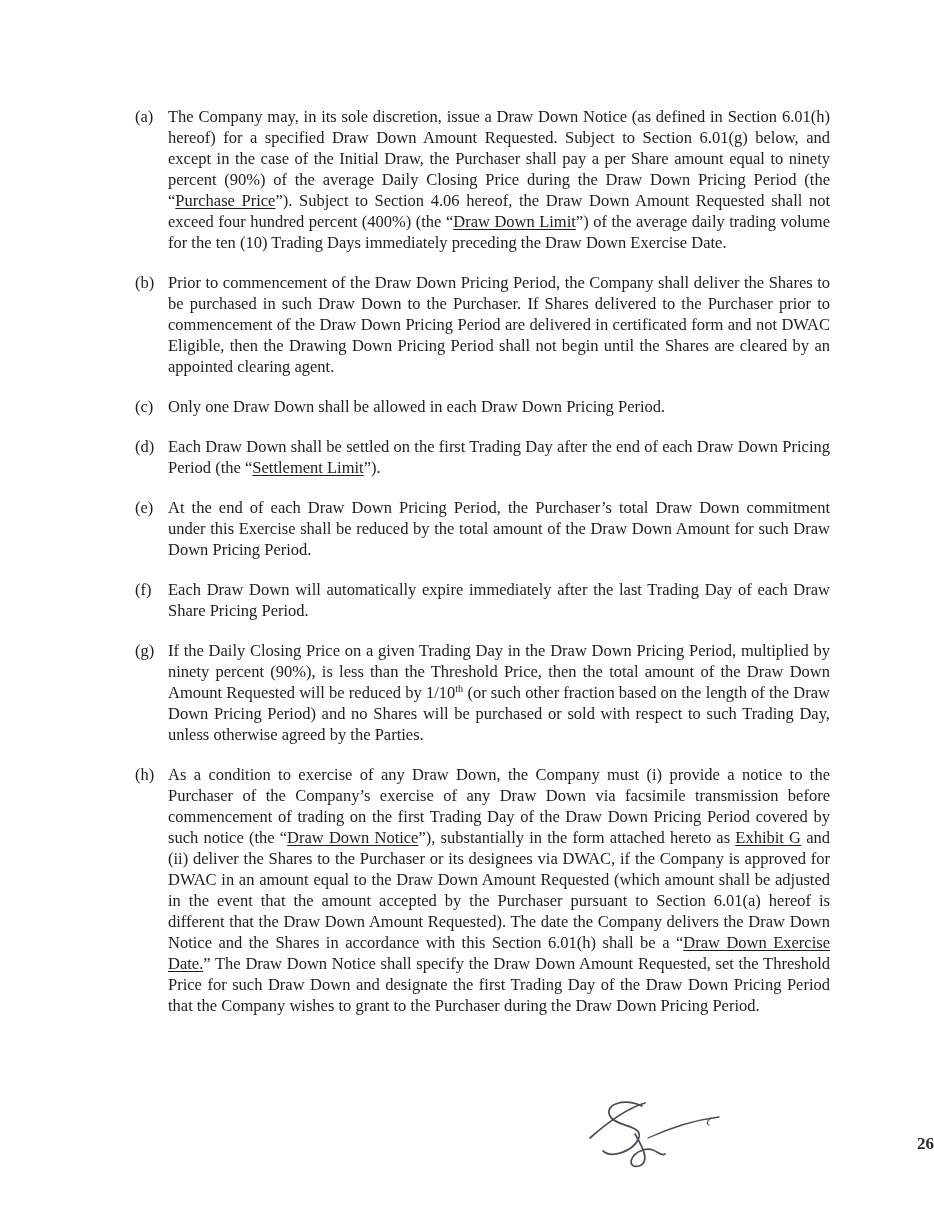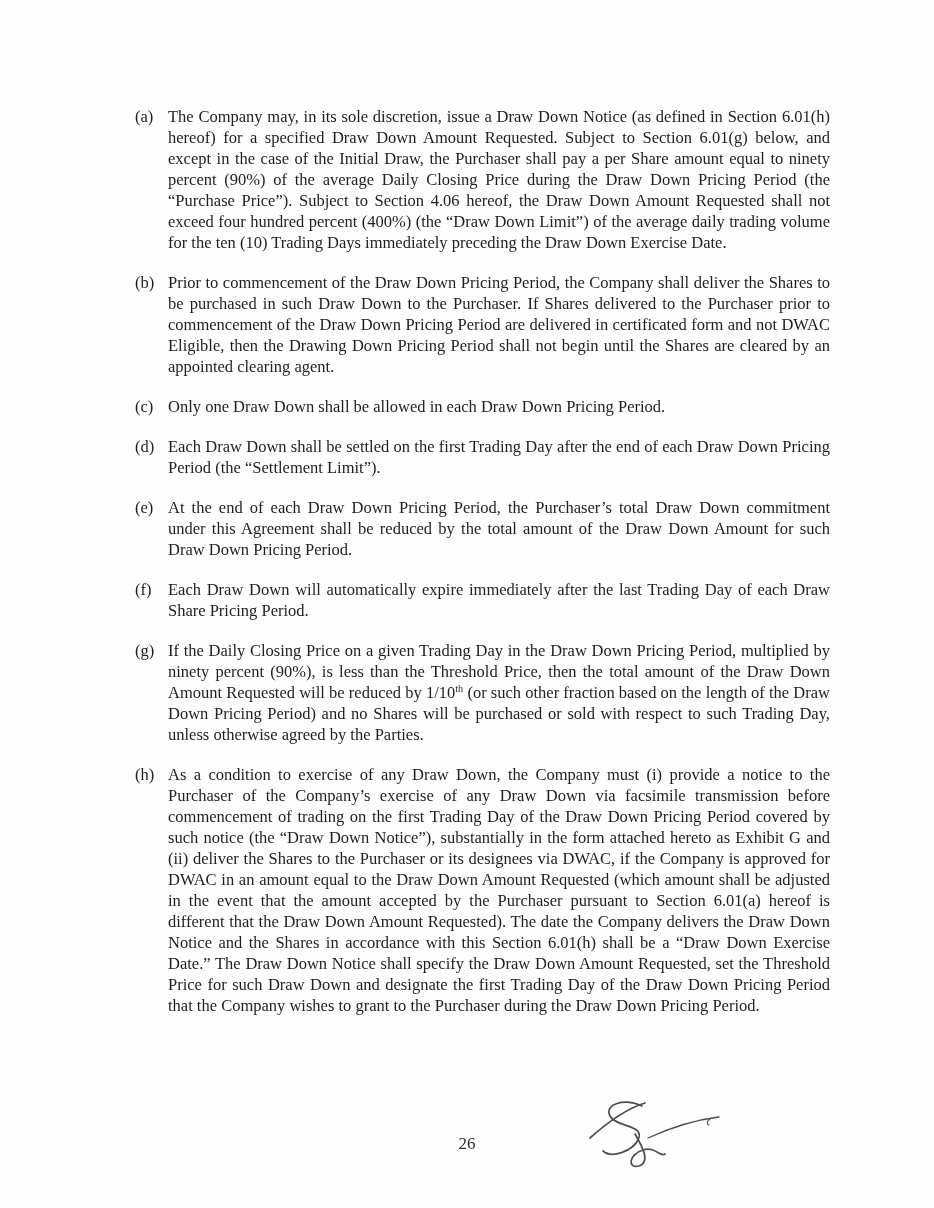--- a/index.html
+++ b/index.html
@@ -30,35 +30,37 @@
   }
   .para-label {
     width: 33px;
     flex-shrink: 0;
   }
   .para-body {
     flex: 1;
     text-align: justify;
   }
   .para-body .u {
+    text-decoration: underline;
     text-underline-offset: 2px;
   }
   .para-body sup {
     font-size: 0.62em;
     line-height: 0;
     margin-top: 12px;
   }
   .page-number {
     position: absolute;
     left: 0;
     right: 0;
     top: 1134px;
-    text-align: center;
+    text-align: right;
     font-size: 17px;
     color: #2a2a2a;
+    font-weight: bold;
   }
   .signature {
     position: absolute;
     left: 580px;
     top: 1096px;
     width: 148px;
     height: 82px;
   }
   .signature svg {
     width: 100%;
@@ -86,21 +88,21 @@
       <span class="para-body"><span>Only one Draw Down shall be allowed in each Draw Down Pricing Period.</span></span>
     </div>
 
     <div class="para">
       <span class="para-label">(d)</span>
       <span class="para-body"><span>Each Draw Down shall be settled on the first Trading Day after the end of each Draw Down Pricing Period (the “</span><span class="u">Settlement Limit</span><span>”).</span></span>
     </div>
 
     <div class="para">
       <span class="para-label">(e)</span>
-      <span class="para-body"><span>At the end of each Draw Down Pricing Period, the Purchaser’s total Draw Down commitment under this Agreement shall be reduced by the total amount of the Draw Down Amount for such Draw Down Pricing Period.</span></span>
+      <span class="para-body"><span>At the end of each Draw Down Pricing Period, the Purchaser’s total Draw Down commitment under this Exercise shall be reduced by the total amount of the Draw Down Amount for such Draw Down Pricing Period.</span></span>
     </div>
 
     <div class="para">
       <span class="para-label">(f)</span>
       <span class="para-body"><span>Each Draw Down will automatically expire immediately after the last Trading Day of each Draw Share Pricing Period.</span></span>
     </div>
 
     <div class="para">
       <span class="para-label">(g)</span>
       <span class="para-body"><span>If the Daily Closing Price on a given Trading Day in the Draw Down Pricing Period, multiplied by ninety percent (90%), is less than the Threshold Price, then the total amount of the Draw Down Amount Requested will be reduced by 1/10</span><sup>th</sup><span> (or such other fraction based on the length of the Draw Down Pricing Period) and no Shares will be purchased or sold with respect to such Trading Day, unless otherwise agreed by the Parties.</span></span>

